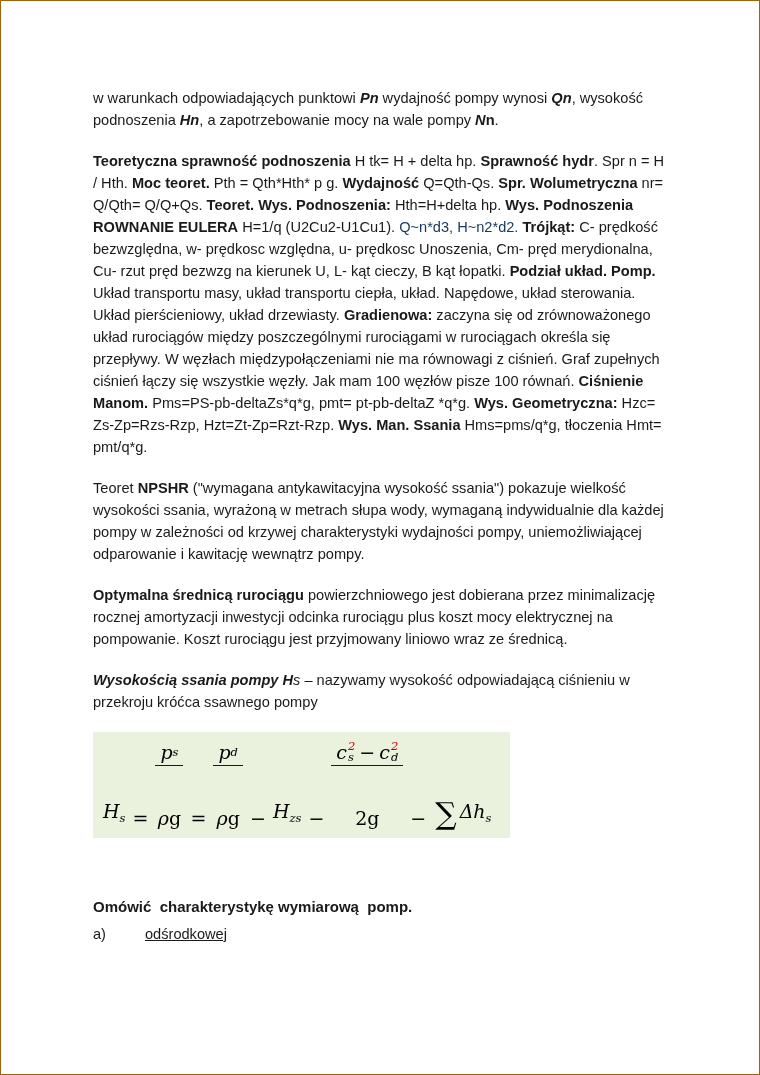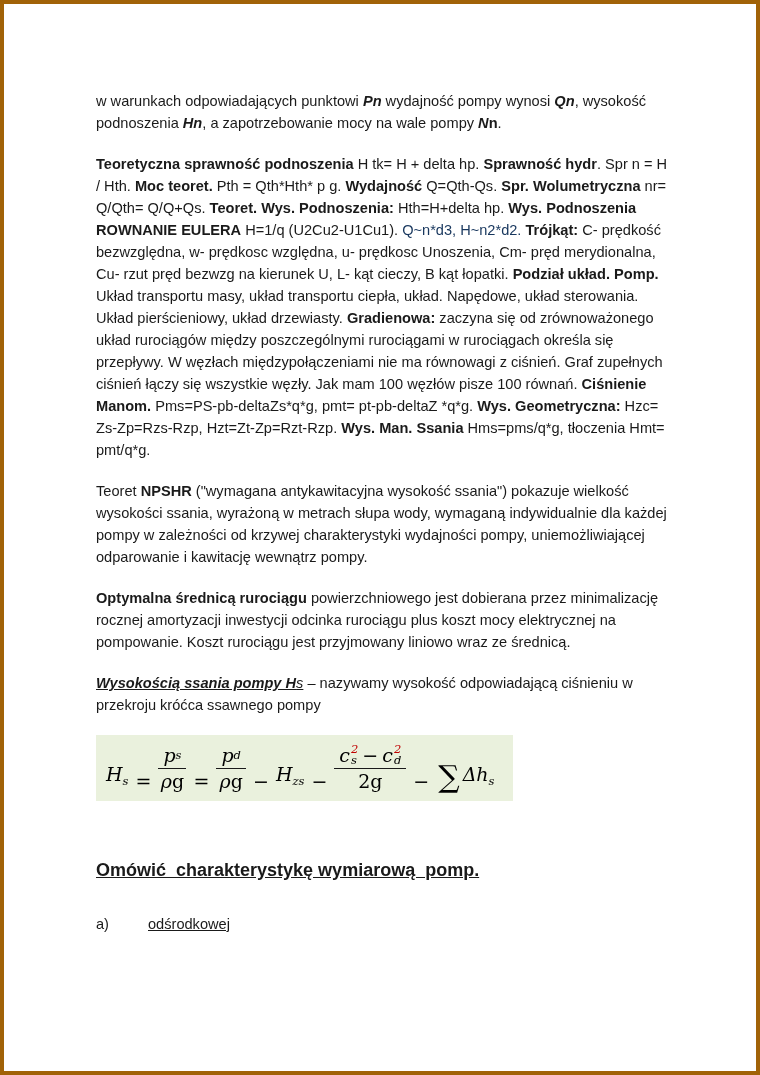--- a/index.html
+++ b/index.html
@@ -3,34 +3,34 @@
 <meta charset="utf-8">
 <style>
   * { margin:0; padding:0; box-sizing:border-box; }
   html, body { background:#ffffff; }
   body {
     width:760px; height:1075px;
     font-family:"Liberation Sans","DejaVu Sans",sans-serif;
     color:var(--text,#1a1a1a);
     position:relative; overflow:hidden;
   }
-  .page { position:absolute; inset:0; background:#fff; border:4px solid #a16207;padding-left:48px; }
+  .page { position:absolute; inset:0; background:#fff; border:1px solid #a16207;padding-left:48px; }
   .content {
     position:absolute; left:92px; top:86px; width:578px;
     font-size:14.6px; line-height:22px;
   }
   p.para { margin:0 0 19px 0; }
   .b { font-weight:700; }
   .i { font-style:italic; }
-  .u { text-decoration:underline; }
+  .u { }
   .c-blue { color:var(--text-blue,#17365d); }
 
   .heading {
-    font-weight:700; text-decoration:underline;
-    margin:0 0 32px 0; white-space:pre-wrap; font-size:18px; line-height:22px;
+    font-weight:700; 
+    margin:0 0 5px 0; white-space:pre-wrap; font-size:15px; line-height:22px;
   }
   .list-item { display:flex; align-items:baseline; }
   .list-marker { width:26px; flex:0 0 26px; }
   .list-text { text-decoration:underline;margin-left:26px; }
 
   
   .formula-block { margin:2px 0 58px 0; }
   .formula-highlight {
     display:inline-flex; align-items:flex-end;
     background:var(--formula-highlight,#eaf1dd);
@@ -39,21 +39,21 @@
     font-size:19px; color:#000;
   }
   .tok { display:inline-block; white-space:nowrap; }
   .mv { font-style:italic; }
   .mup { font-style:normal; }
   sub.msub { font-size:11.5px; font-style:italic; vertical-align:-4px; }
   .mo { font-style:normal; }
   .mspace { margin:0 7px; }
   .frac { display:inline-flex; flex-direction:column; align-items:center; }
   .frac .num { display:inline-flex; align-items:center; border-bottom:1.3px solid #1a1a1a; padding:0 5px 2px 5px; }
-  .frac .den { padding-top:1px; }
+  .frac .den { padding-top:1px;margin-top:40px; }
   .csup { display:inline-flex; align-items:center; }
   .scripts { display:inline-flex; flex-direction:column; align-items:flex-start; line-height:11px; margin-left:1px; }
   .scripts .msup { font-size:11.5px; font-style:italic; }
   .scripts .msubstack { font-size:11.5px; font-style:italic; }
   .red { color:var(--accent-red,#c00000); }
   .sigma { font-size:30px; line-height:1; font-style:normal; margin:0 3px 0 2px; }
 </style>
 </head>
 <body>
 

